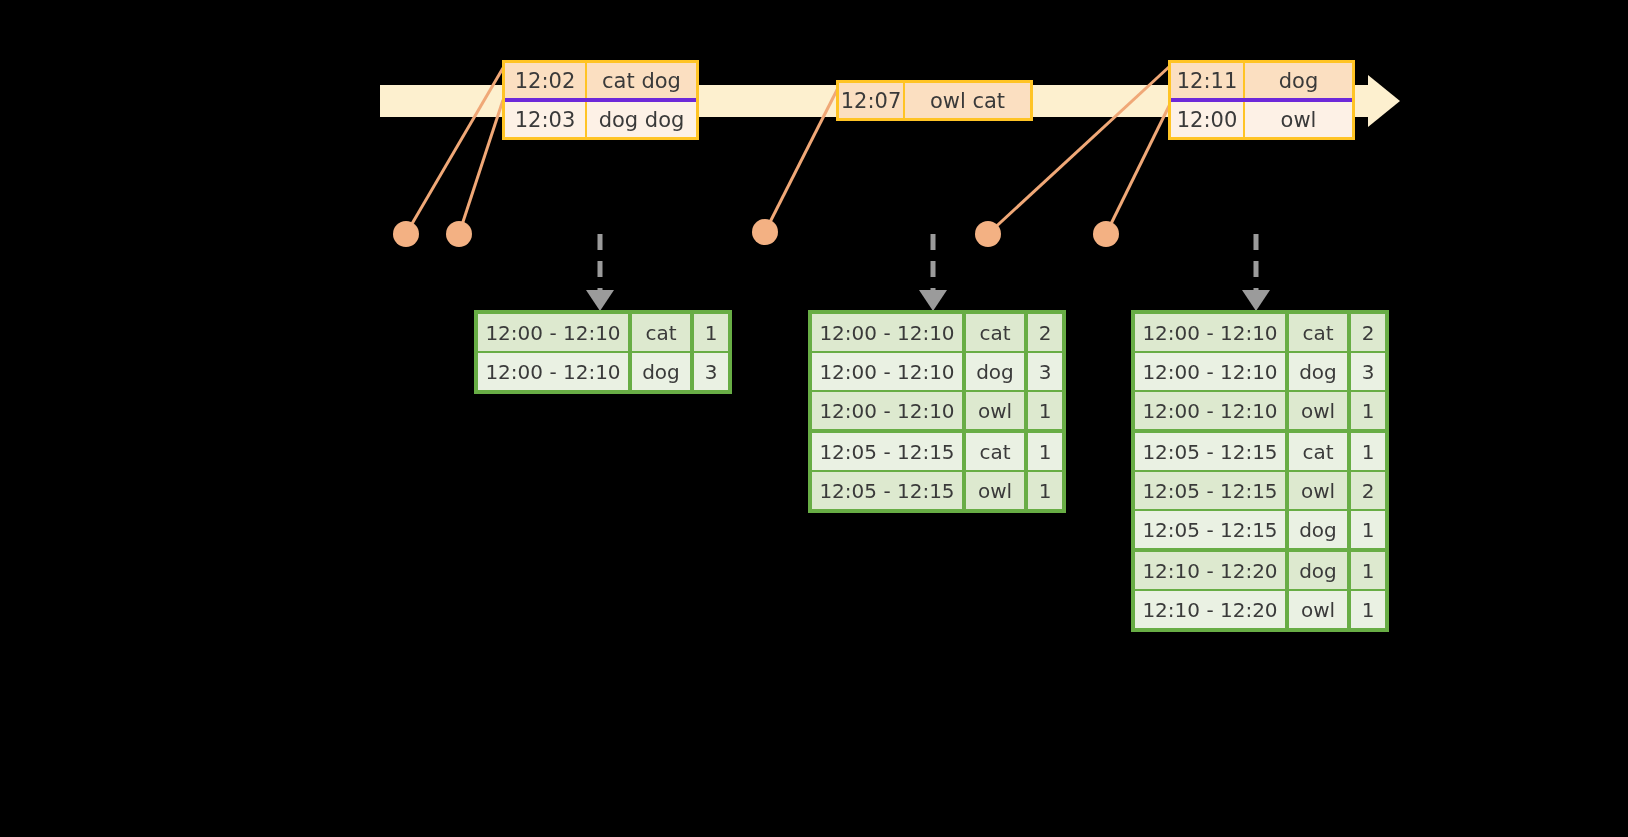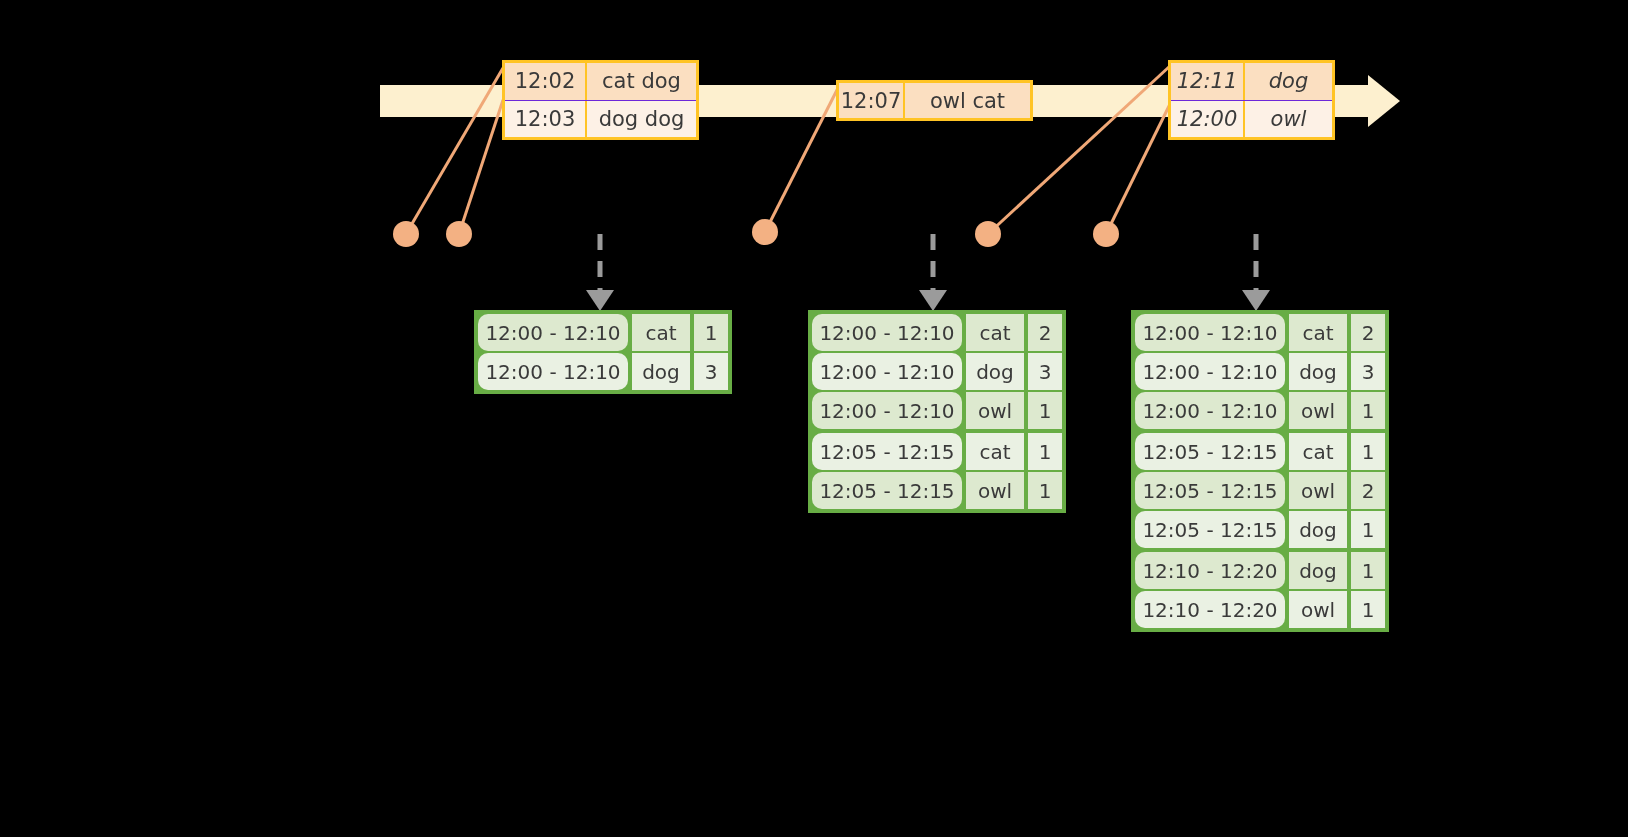--- a/index.html
+++ b/index.html
@@ -39,21 +39,21 @@
     box-sizing: border-box;
     display: flex;
     flex-direction: column;
   }
   .event-row {
     display: flex;
     flex: 1 1 0;
     box-sizing: border-box;
   }
   .event-row + .event-row {
-    border-top: 1px solid #6d28d9;
+    border-top: 4px solid #6d28d9;
   }
   .event-row.shade-a { background: #fbdfc1; }
   .event-row.shade-b { background: #fdf1e6; }
   .event-time {
     box-sizing: border-box;
     border-right: 2px solid #ffc425;
     display: flex;
     align-items: center;
     justify-content: center;
     font-size: 21px;
@@ -108,21 +108,21 @@
     display: flex;
     align-items: center;
     justify-content: center;
     font-size: 20px;
     color: #3a3a3a;
     white-space: nowrap;
   }
   .rt-cell + .rt-cell { margin-left: 4px; }
   .rt-row.shade-a .rt-cell { background: #dde9cf; }
   .rt-row.shade-b .rt-cell { background: #eaf1e3; }
-  .rt-window { width: 150px; border-radius: 10px; }
+  .rt-window { width: 150px; }
   .rt-word   { width: 58px; }
   .rt-count  { width: 34px; }
 
   .group-sep { height: 4px; background: #68ad45; }
 </style>
 </head>
 <body>
 
 <div id="canvas">
 
@@ -154,21 +154,21 @@
     </div>
   </div>
 
   <div class="event-box" style="left:836px; top:80px; width:197px; height:41px;">
     <div class="event-row shade-a">
       <div class="event-time" style="width:66px;">12:07</div>
       <div class="event-words">owl cat</div>
     </div>
   </div>
 
-  <div class="event-box" style="left:1168px; top:60px; width:167px; height:80px;font-style:italic;">
+  <div class="event-box" style="left:1168px; top:60px; width:187px; height:80px;">
     <div class="event-row shade-a">
       <div class="event-time" style="width:74px;">12:11</div>
       <div class="event-words">dog</div>
     </div>
     <div class="event-row shade-b">
       <div class="event-time" style="width:74px;">12:00</div>
       <div class="event-words">owl</div>
     </div>
   </div>
 

